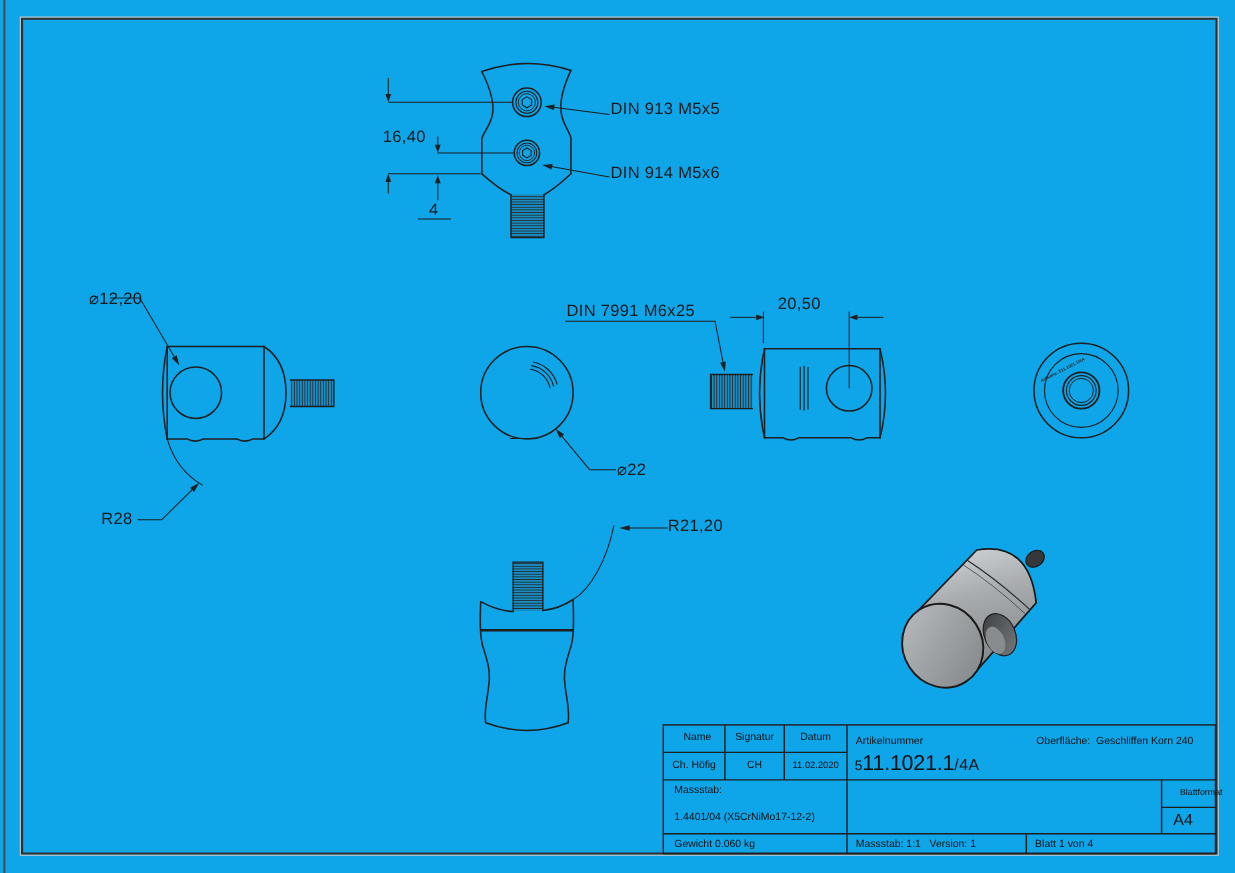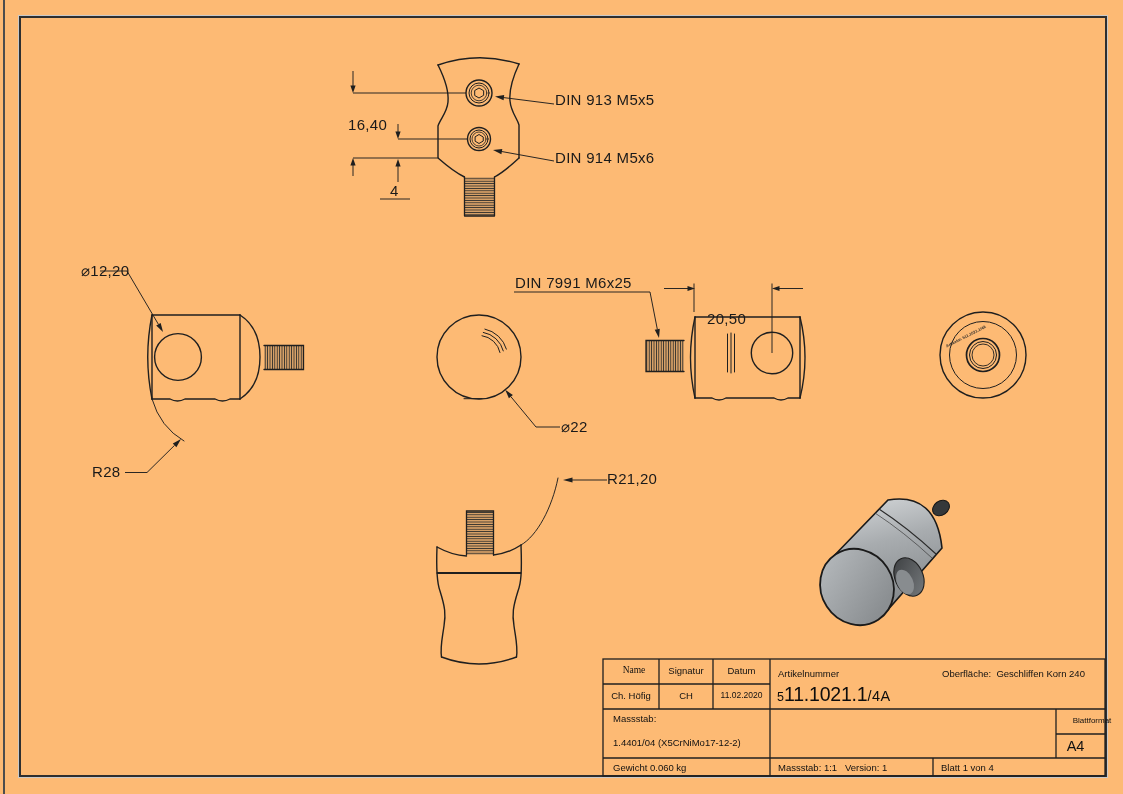--- a/index.html
+++ b/index.html
@@ -1,16 +1,16 @@
 <!DOCTYPE html>
 <html><head>
 <meta charset="utf-8">
 <style>
   html,body{margin:0;padding:0;background:#fff;}
-  .stage{position:relative;width:1123px;height:794px;background:#fdba74;overflow:hidden;
+  .stage{position:relative;width:1123px;height:794px;background:#0ea5e9;overflow:hidden;
          font-family:"Liberation Sans",sans-serif;color:#1a1a1a;}
   .left-rule{position:absolute;left:3px;top:0;width:2px;height:794px;background:#4d4d4d;}
   .frame{position:absolute;left:19px;top:16px;width:1084px;height:757px;
          border:2px solid #2f2f2f;outline:1px solid #c9c9c9;}
   svg{position:absolute;left:0;top:0;}
   .lbl{position:absolute;font-size:15px;letter-spacing:.3px;white-space:nowrap;color:#1a1a1a;}
   .tb{position:absolute;font-size:9.5px;color:#111;white-space:nowrap;}
   .tb.center{text-align:center;}
   .artnum{position:absolute;left:777px;top:683px;display:flex;align-items:baseline;color:#0d0d0d;}
   .artnum .pre{font-size:12.5px;}
@@ -194,25 +194,25 @@
   </svg>
 
   <div class="lbl" style="left:555px;top:91px;">DIN 913 M5x5</div>
   <div class="lbl" style="left:555px;top:149px;">DIN 914 M5x6</div>
   <div class="lbl" style="left:332px;top:116px;margin-left:16px;">16,40</div>
   <div class="lbl" style="left:390px;top:182px;">4</div>
   <div class="lbl" style="left:41px;top:262px;margin-left:40px;">⌀12,20</div>
   <div class="lbl" style="left:92px;top:463px;">R28</div>
   <div class="lbl" style="left:561px;top:418px;">⌀22</div>
   <div class="lbl" style="left:515px;top:274px;">DIN 7991 M6x25</div>
-  <div class="lbl" style="left:707px;top:268px;margin-top:42px;">20,50</div>
+  <div class="lbl" style="left:707px;top:268px;">20,50</div>
   <div class="lbl" style="left:607px;top:470px;">R21,20</div>
   <div class="engrave">Artikelnr. 511.1021.1/4A</div>
 
-  <div class="tb center" style="left:603px;top:665px;width:62px;font-family:Liberation Serif, serif;">Name</div>
+  <div class="tb center" style="left:603px;top:665px;width:62px;">Name</div>
   <div class="tb center" style="left:659px;top:665px;width:54px;">Signatur</div>
   <div class="tb center" style="left:713px;top:665px;width:57px;">Datum</div>
   <div class="tb center" style="left:603px;top:690px;width:56px;">Ch. Höfig</div>
   <div class="tb center" style="left:659px;top:690px;width:54px;">CH</div>
   <div class="tb center" style="left:713px;top:690px;width:57px;font-size:8.5px;">11.02.2020</div>
   <div class="tb" style="left:778px;top:668px;">Artikelnummer</div>
   <div class="tb pre-space" style="left:942px;top:668px;">Oberfläche:  Geschliffen Korn 240</div>
   <div class="artnum">
     <span class="pre">5</span>
     <span class="main">11.1021.1</span>

